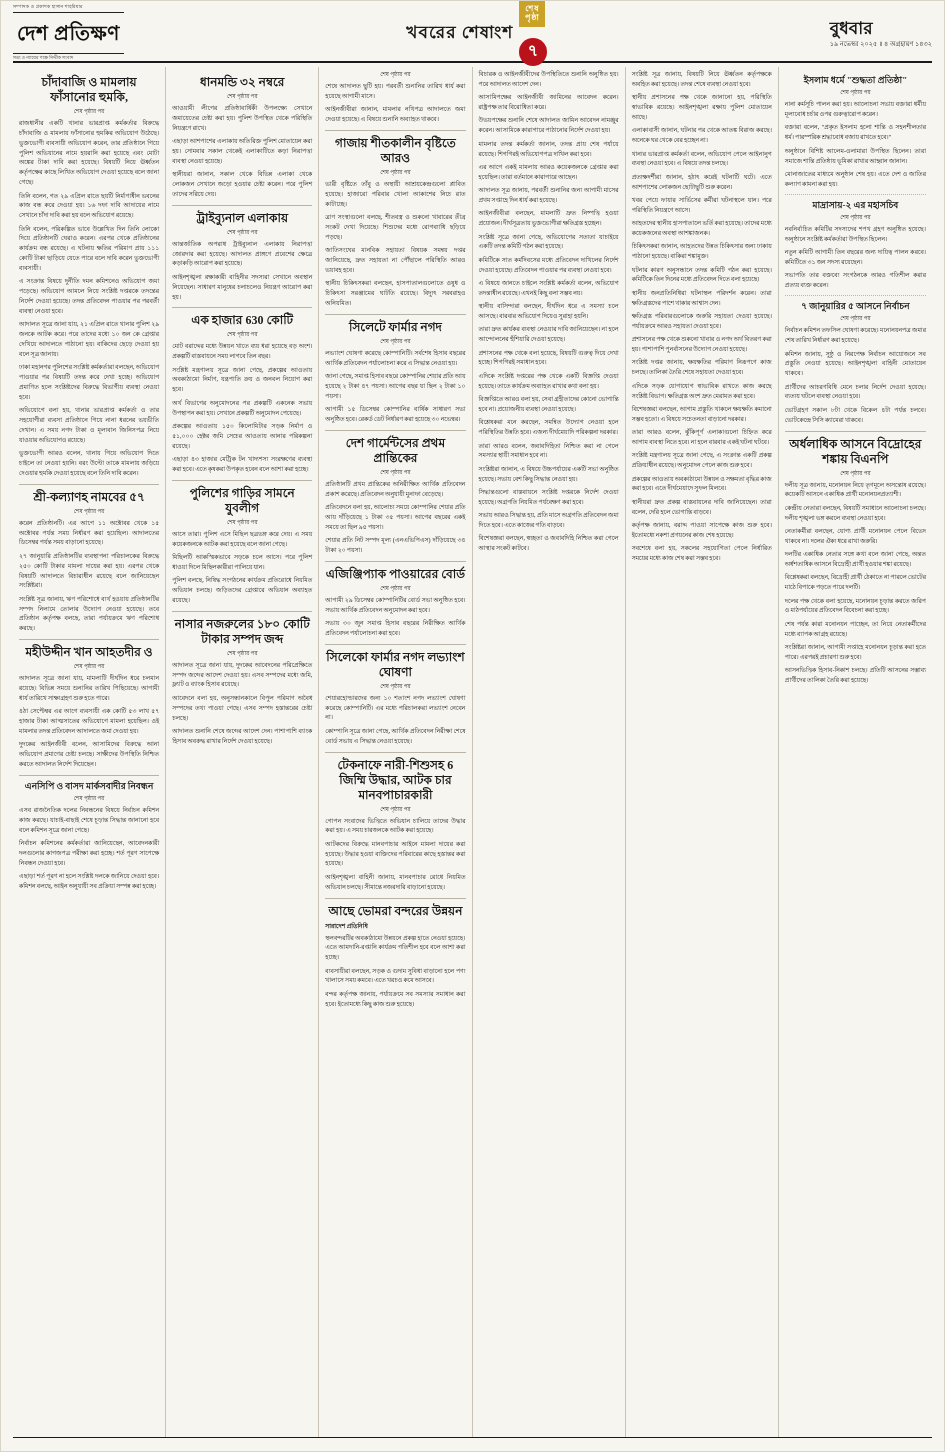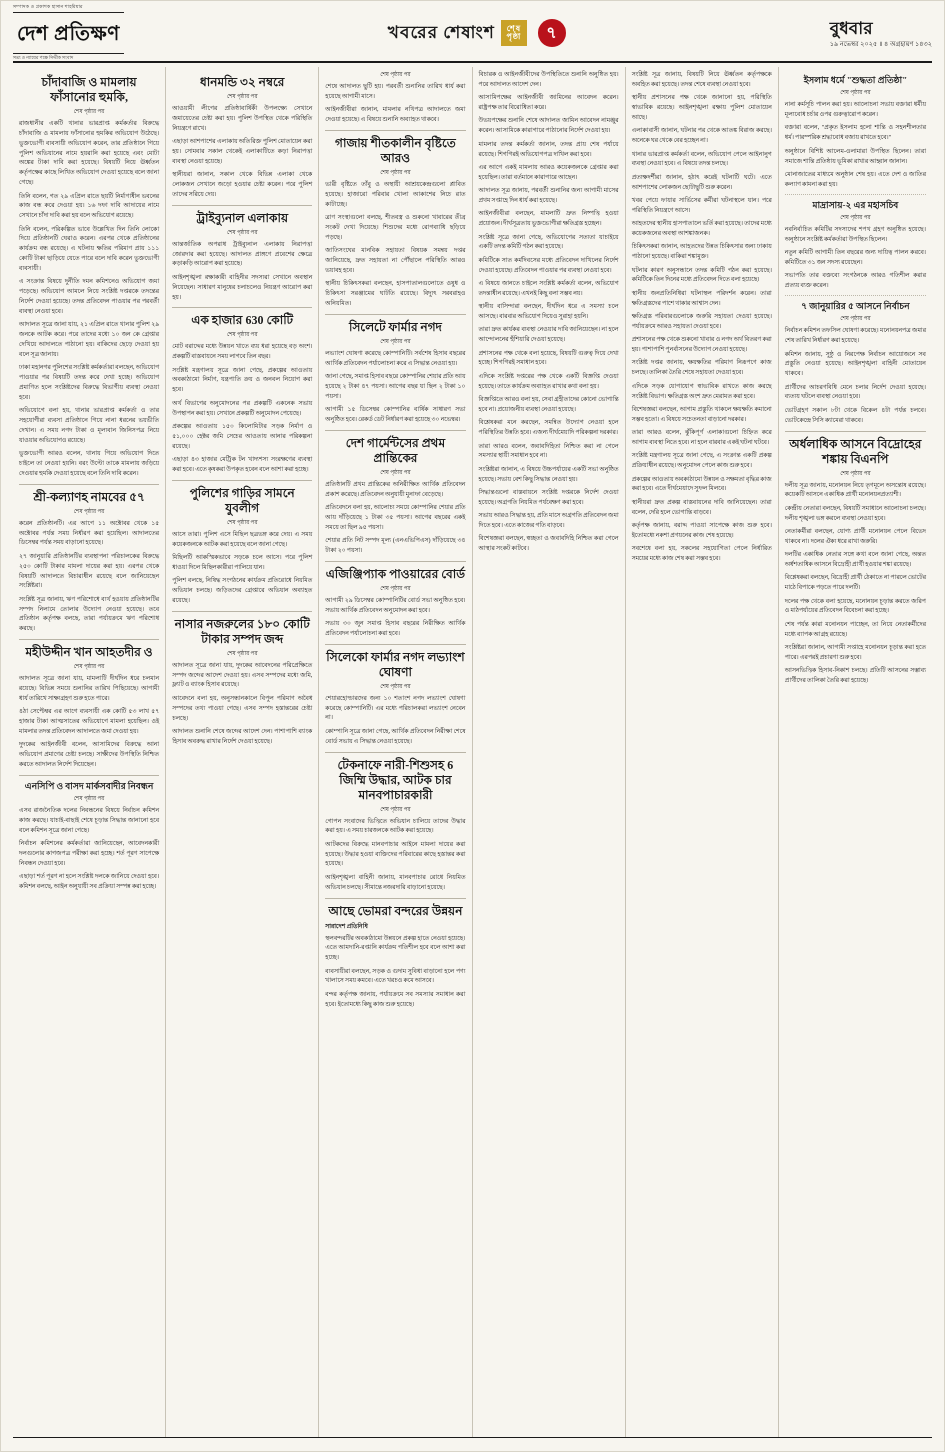--- a/index.html
+++ b/index.html
@@ -45,21 +45,21 @@
     border-top: 1px solid #222;
     border-bottom: 1px solid #222;
     padding: 10px 4px;
   }
   .logo-tag { font-size: 4.5px; color:#444; margin-top:1px; }
   .center-banner {
     display:flex; align-items:center; gap:6px;
     font-size: 17px; font-weight: bold; letter-spacing: 1px;
   }
   .page-badge {
-    display:flex; align-items:center; gap:11px;
+    display:flex; gap:11px;flex-direction:column;
   }
   .badge-square {
     width: 26px; height: 26px; background:#c9a227;
     display:flex; align-items:center; justify-content:center;
     font-size: 8px; color:#fff; font-weight:bold; line-height:1.05; text-align:center;
   }
   .badge-num {
     width: 28px; height: 28px; border-radius: 50%;
     background:#b9121b; color:#fff; font-size: 16px; font-weight:bold;
     display:flex; align-items:center; justify-content:center;

